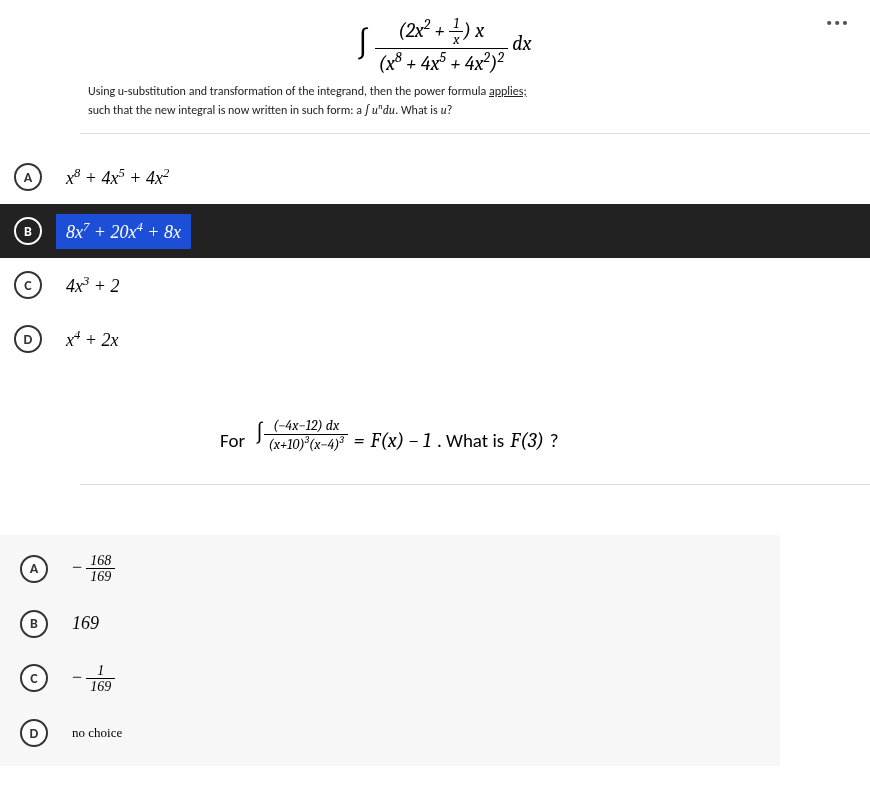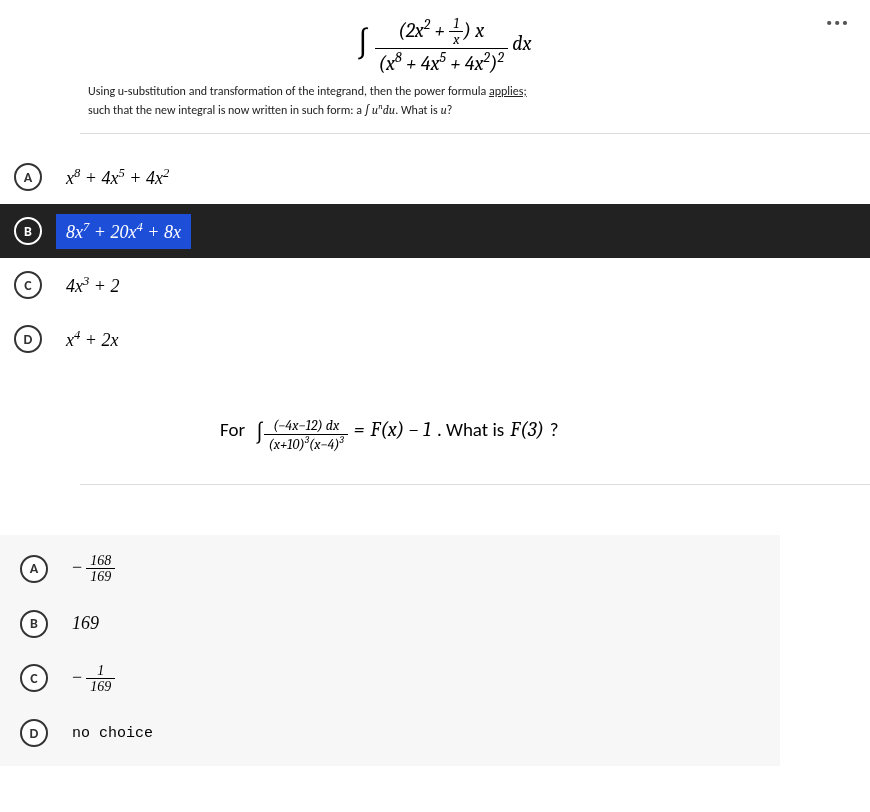--- a/index.html
+++ b/index.html
@@ -98,23 +98,23 @@
     background: #222;
     color: #fff;
   }
   .opt-text {
     font-family: Liberation Serif, serif;
     font-style: italic;
     font-size: 18px;
     padding: 6px 10px;
   }
   .opt-text.plain {
-    font-family: Liberation Mono, monospace;
+    font-family: Liberation Serif, serif;
     font-style: normal;
-    font-size: 15px;
+    font-size: 13px;
   }
   .opt-text.boxed-contrast {
     background: #000;
     color: #fff;
   }
   .opt-row.selected .opt-text.boxed-contrast {
     background: #1d4ed8;
     color: #fff;
   }
 
@@ -132,21 +132,21 @@
 
   .q2-wrap .q-body {
     padding-left: 140px;
     padding-right: 60px;
     border-bottom: 1px solid #ddd;
   }
   .q2-line {
     font-family: Calibri, 'Segoe UI', Arial, sans-serif;
     font-size: 19px;
     display: flex;
-    align-items: flex-start;
+    align-items: flex-end;
     gap: 6px;
     padding: 12px 0 18px 0;
   }
   .q2-line .lbl { margin-right: 4px;}
   .q2-line .f-int {
     font-family: 'Cambria Math', Cambria, 'Times New Roman', serif;
     font-style: italic;
     display:flex; align-items:center;
     font-size: 18px;
   }

